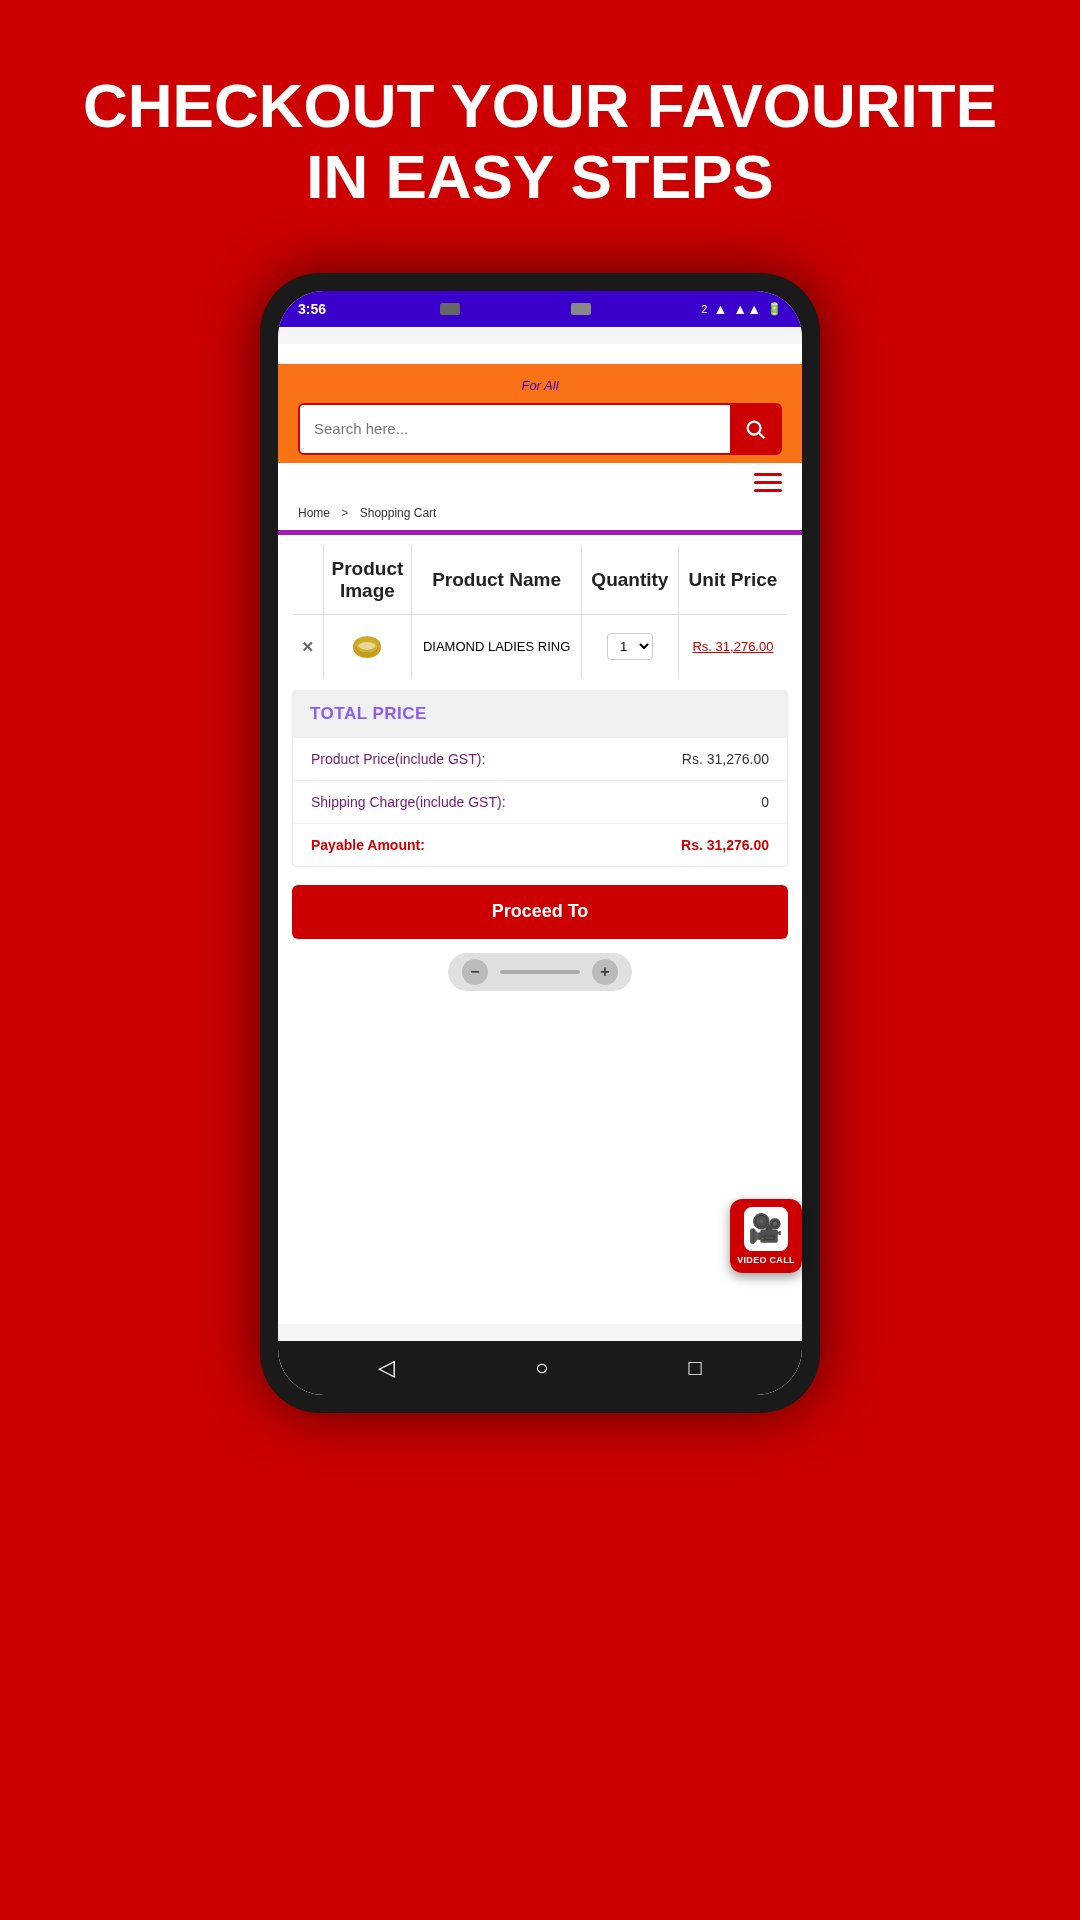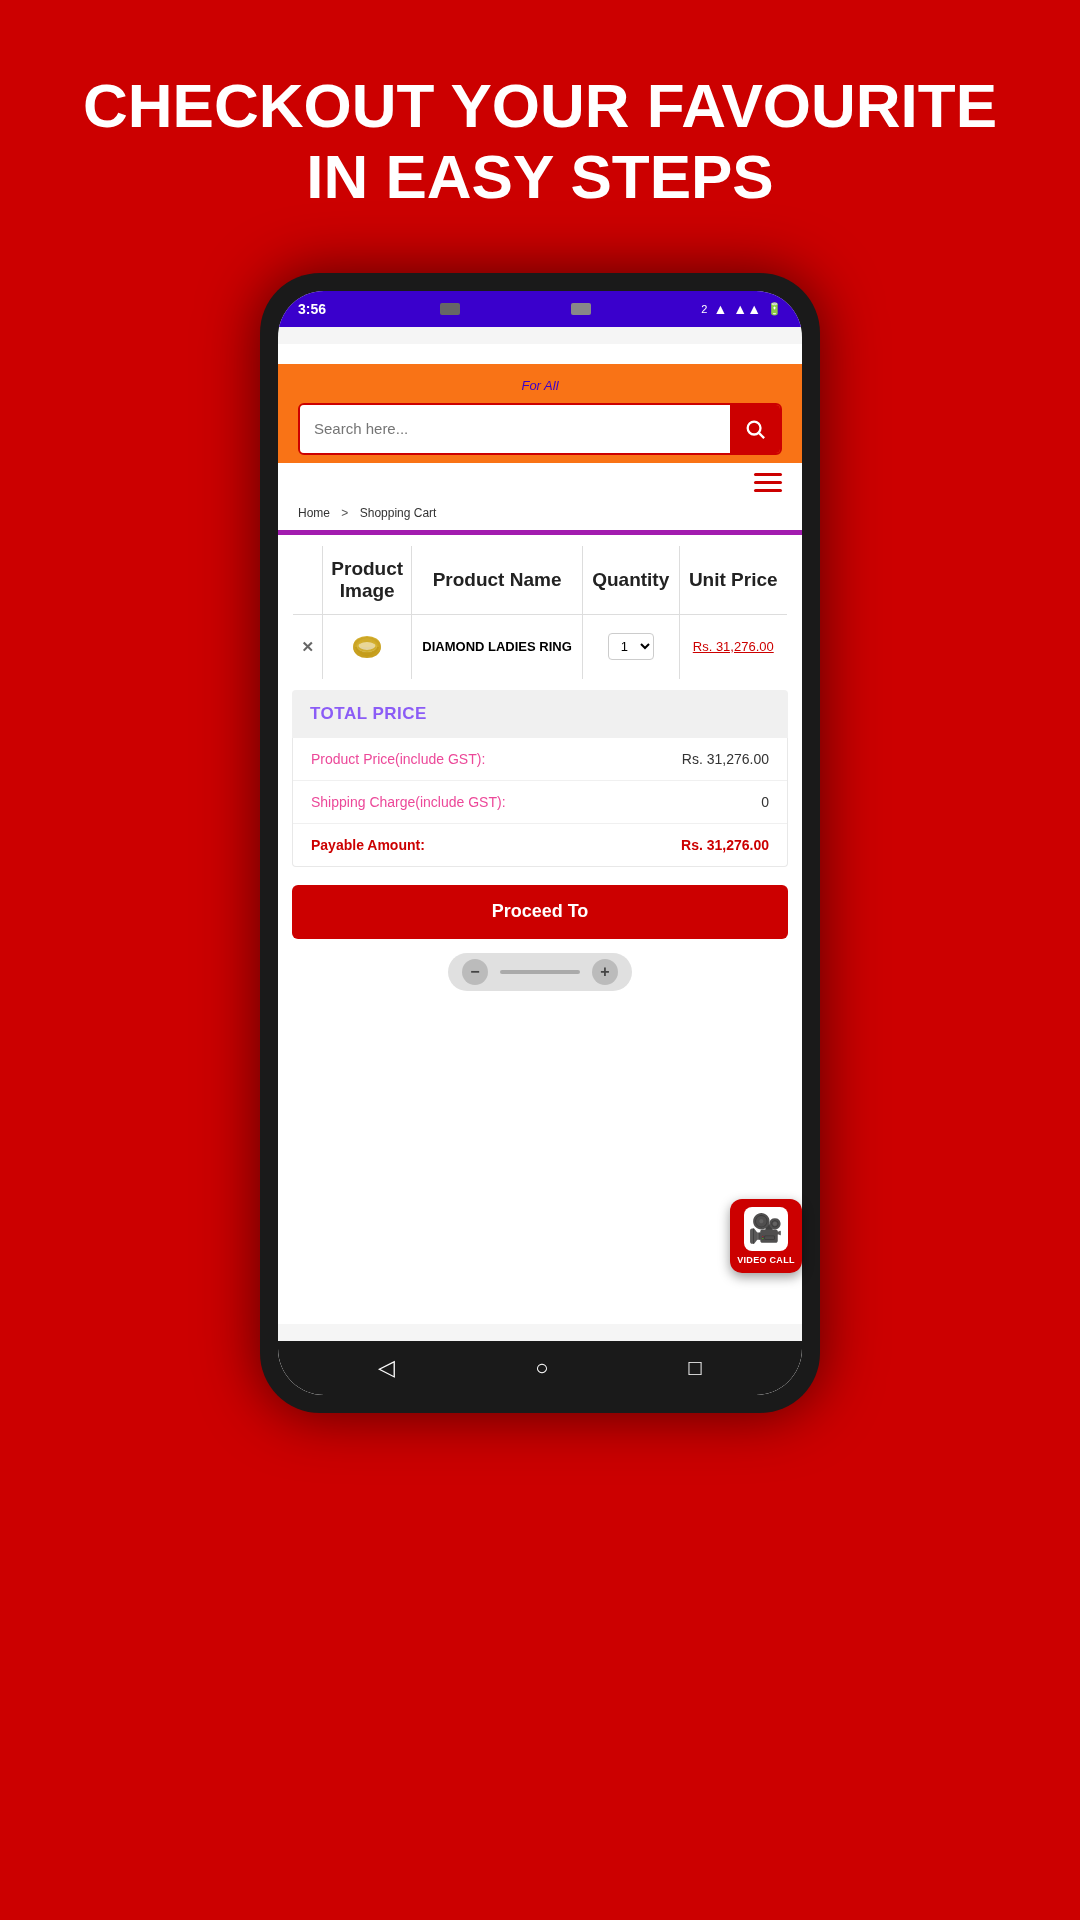--- a/index.html
+++ b/index.html
@@ -194,21 +194,21 @@
       display: flex;
       align-items: center;
       justify-content: center;
       margin: auto;
     }
     .ring-svg {
       width: 40px;
       height: 40px;
     }
     .product-name-cell {
-      font-weight: 700;
+      font-weight: 400;
       font-size: 13px;
       text-align: left;
     }
     .qty-select {
       border: 1px solid #ccc;
       border-radius: 4px;
       padding: 4px 8px;
       font-size: 13px;
       background: white;
       cursor: pointer;
@@ -255,21 +255,21 @@
     }
     .total-row.payable .label {
       color: #cc0000;
       font-weight: 600;
     }
     .total-row.payable .value {
       color: #cc0000;
       font-weight: 600;
     }
     .total-row .label {
-      color: #ec4899;
+      color: #701a75;
     }
     .total-row .value {
       color: #333;
     }
 
     
     .proceed-btn {
       margin: 8px 14px;
       background: #cc0000;
       color: white;

